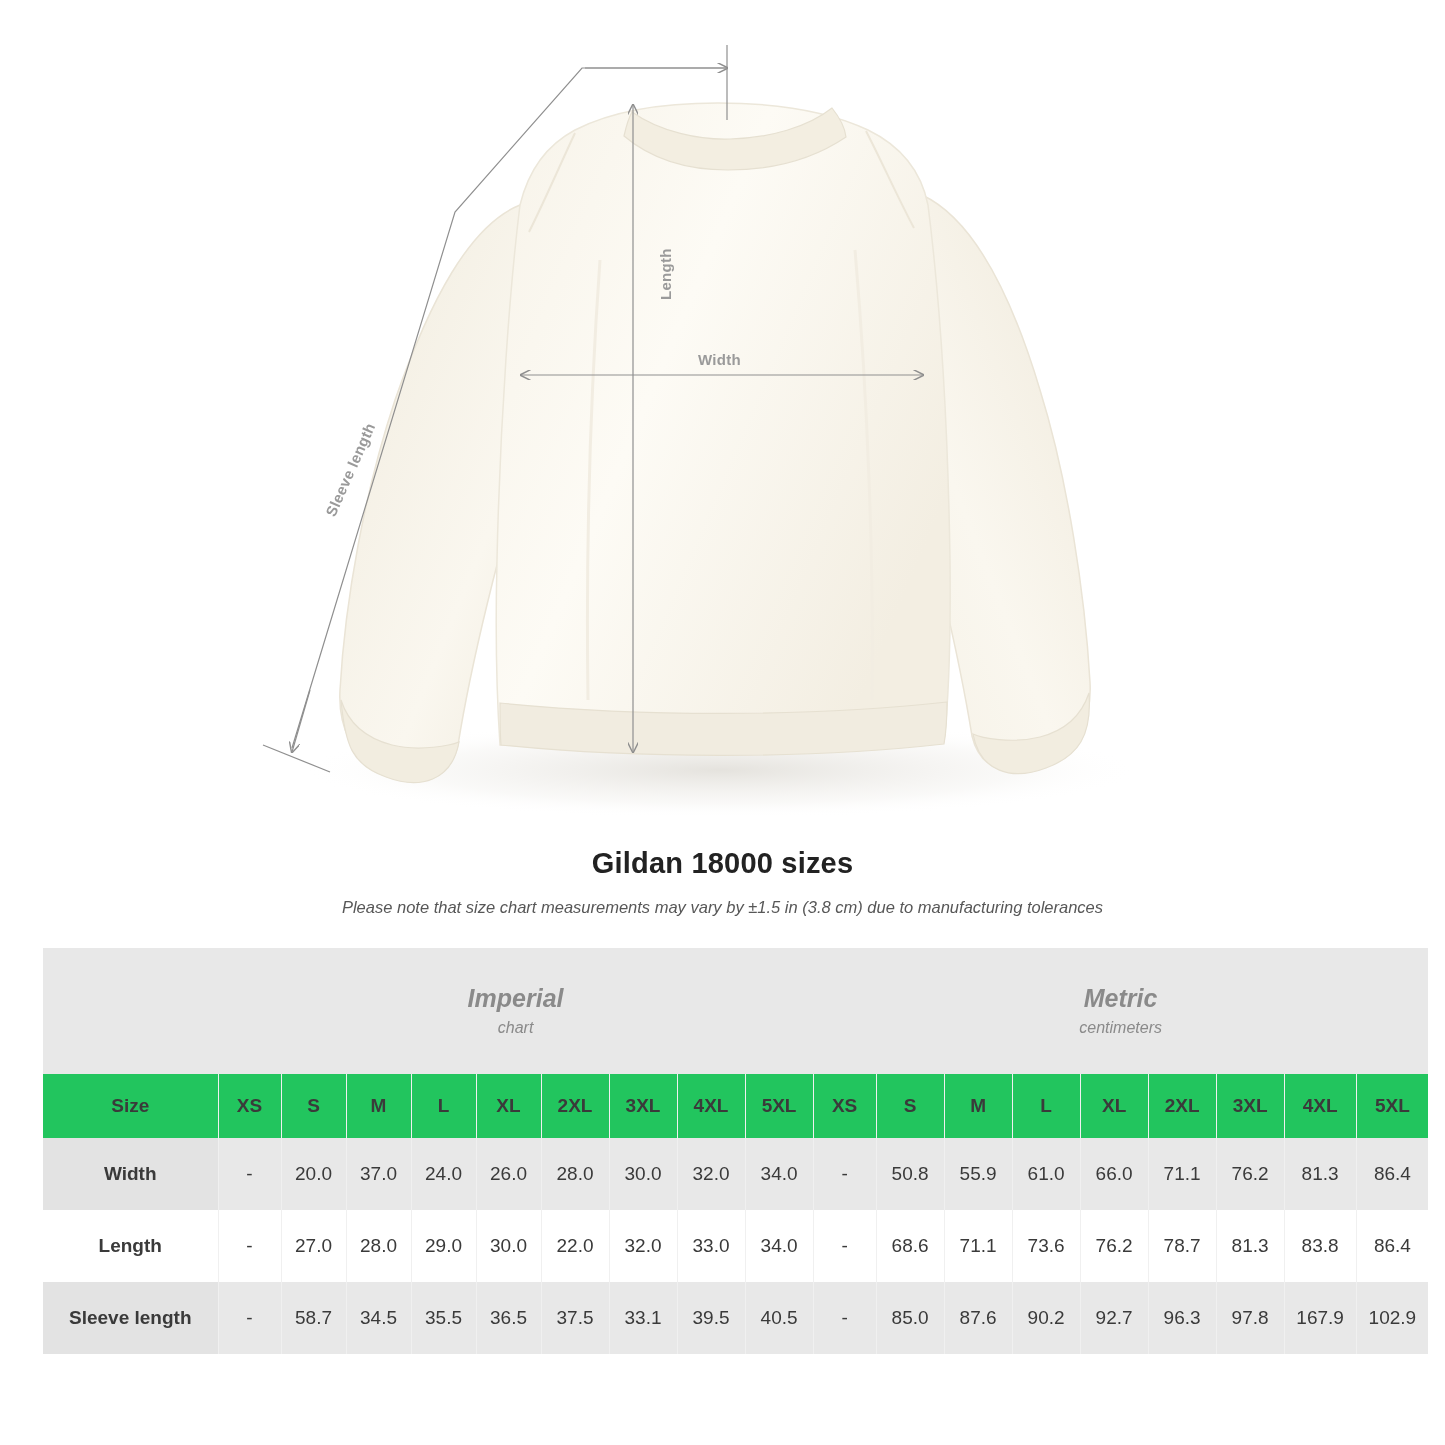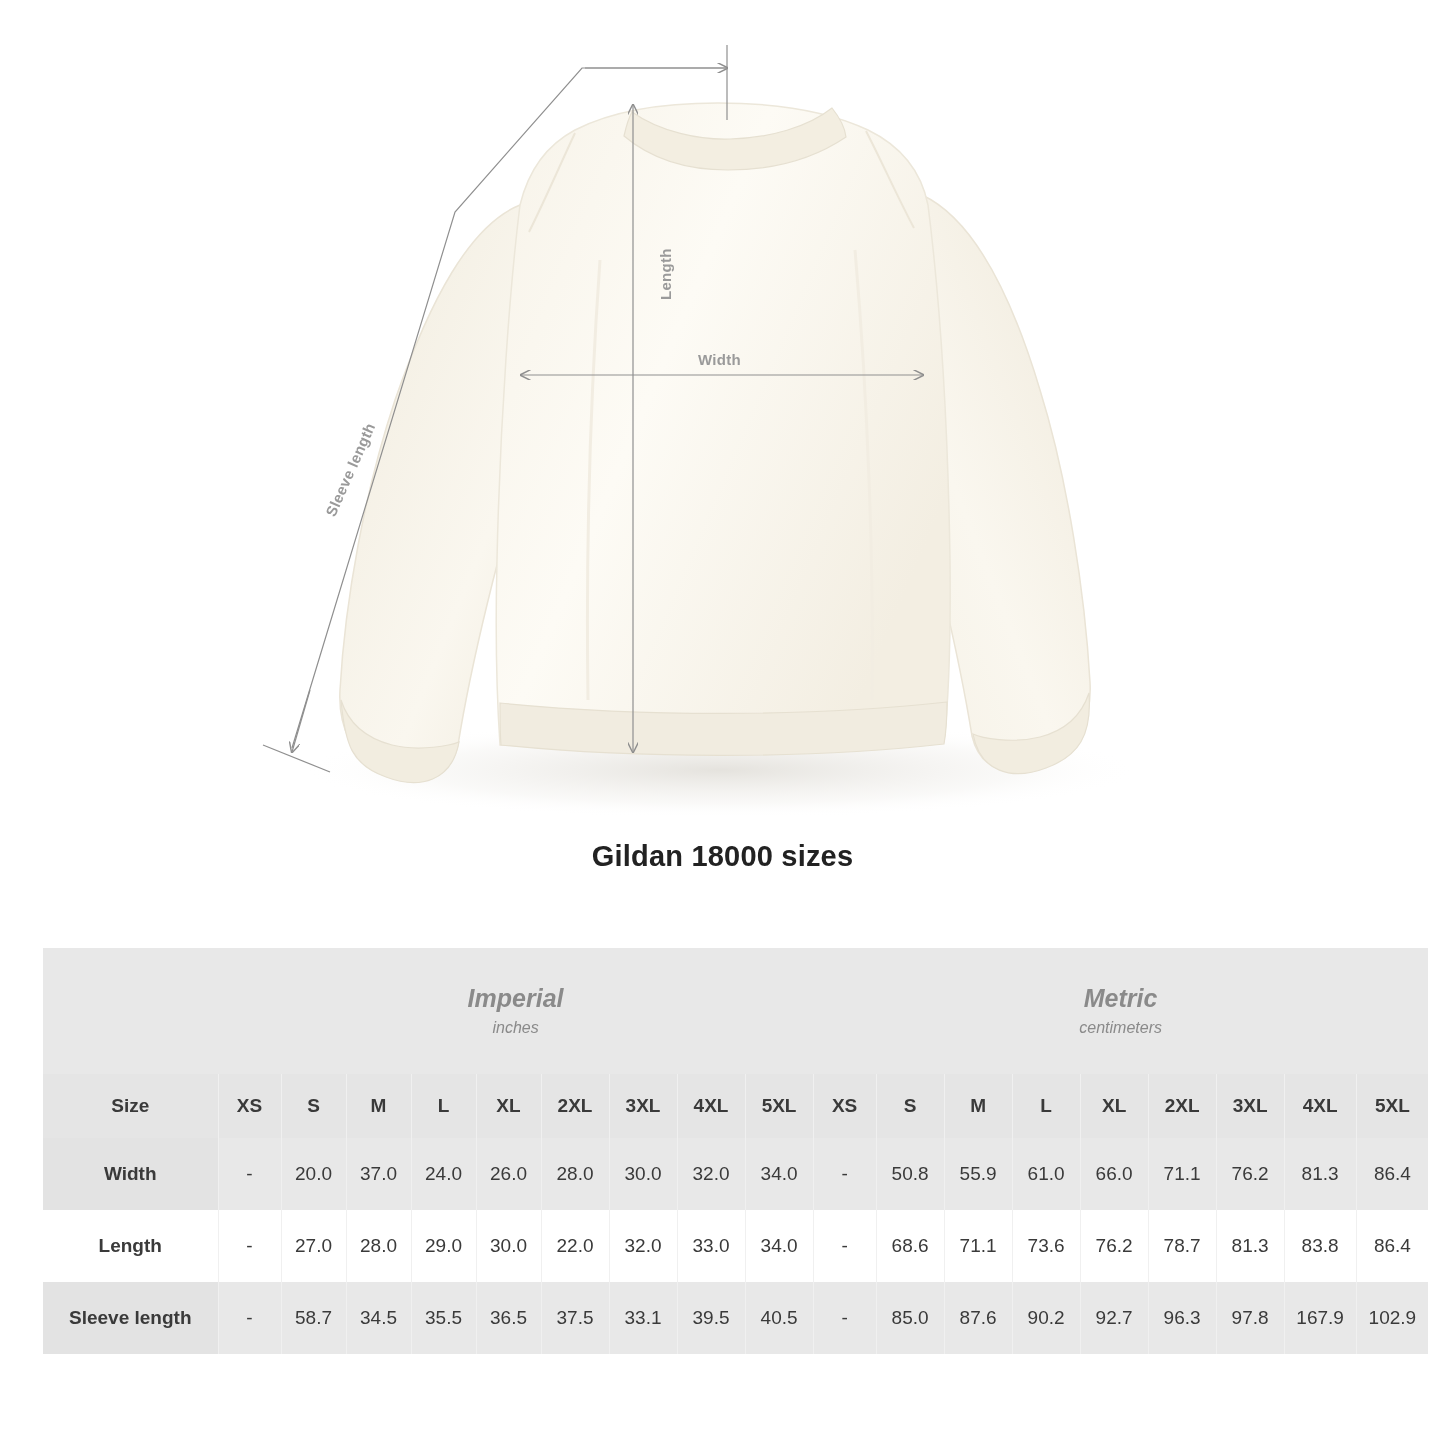--- a/index.html
+++ b/index.html
@@ -54,21 +54,21 @@
     transform: rotate(-66deg);
     transform-origin: left top;
   }
 
   
   .chart-title {
     text-align: center;
     font-size: 29px;
     font-weight: bold;
     color: #222222;
-    margin: 10px 0 0 0;
+    margin: 17px 0 0 0;
     letter-spacing: 0.2px;
   }
   .chart-note {
     text-align: center;
     font-size: 16.5px;
     font-style: italic;
     color: #575757;
     margin: 18px 0 0 0;
   }
 
@@ -111,21 +111,21 @@
     background: #e8e8e8;
   }
 
   tr.header-row td {
     height: 64px;
     text-align: center;
     vertical-align: middle;
     font-size: 19px;
     font-weight: bold;
     color: #3a3a3a;
-    background: #e5e5e5;
+    background: #22c55e;
   }
   tr.header-row td.rowlabel {
     font-size: 19px;
     font-weight: bold;
     color: #3a3a3a;
   }
   tr.data-row td {
     height: 72px;
     text-align: center;
     vertical-align: middle;
@@ -243,20 +243,21 @@
         <line x1="727" y1="45" x2="727" y2="120" stroke="#8f8f8f" stroke-width="1.2"></line>
       </svg>
 
       <div class="dim-label vertical" style="left: 657px; top: 300px;">Length</div>
       <div class="dim-label" style="left: 698px; top: 351px;">Width</div>
       <div class="dim-label sleeve" style="left: 322px; top: 512px;">Sleeve length</div>
     </div>
   </div>
 
   <div class="chart-title">Gildan 18000 sizes</div>
+  <div class="chart-note">Please note that size chart measurements may vary by ±1.5 in (3.8 cm) due to manufacturing tolerances</div>
 
   <div class="table-wrap">
     <table class="size-table">
       <colgroup>
         <col style="width:175px">
         <col style="width:63px">
           <col style="width:65px">
           <col style="width:65px">
           <col style="width:65px">
         <col style="width:65px">
@@ -272,21 +273,21 @@
           <col style="width:68px">
           <col style="width:68px">
           <col style="width:72px">
           <col style="width:72px">
       </colgroup>
       <tbody>
         <tr>
           <td class="blank-head"></td>
           <td class="unit-head" colspan="9">
             <div class="unit-name">Imperial</div>
-            <div class="unit-sub">inches</div>
+            <div class="unit-sub">chart</div>
           </td>
           <td class="unit-head" colspan="9">
             <div class="unit-name">Metric</div>
             <div class="unit-sub">centimeters</div>
           </td>
         </tr>
 
         <tr class="header-row">
           <td class="rowlabel">Size</td>
           <td class="cell-sep">XS</td>

